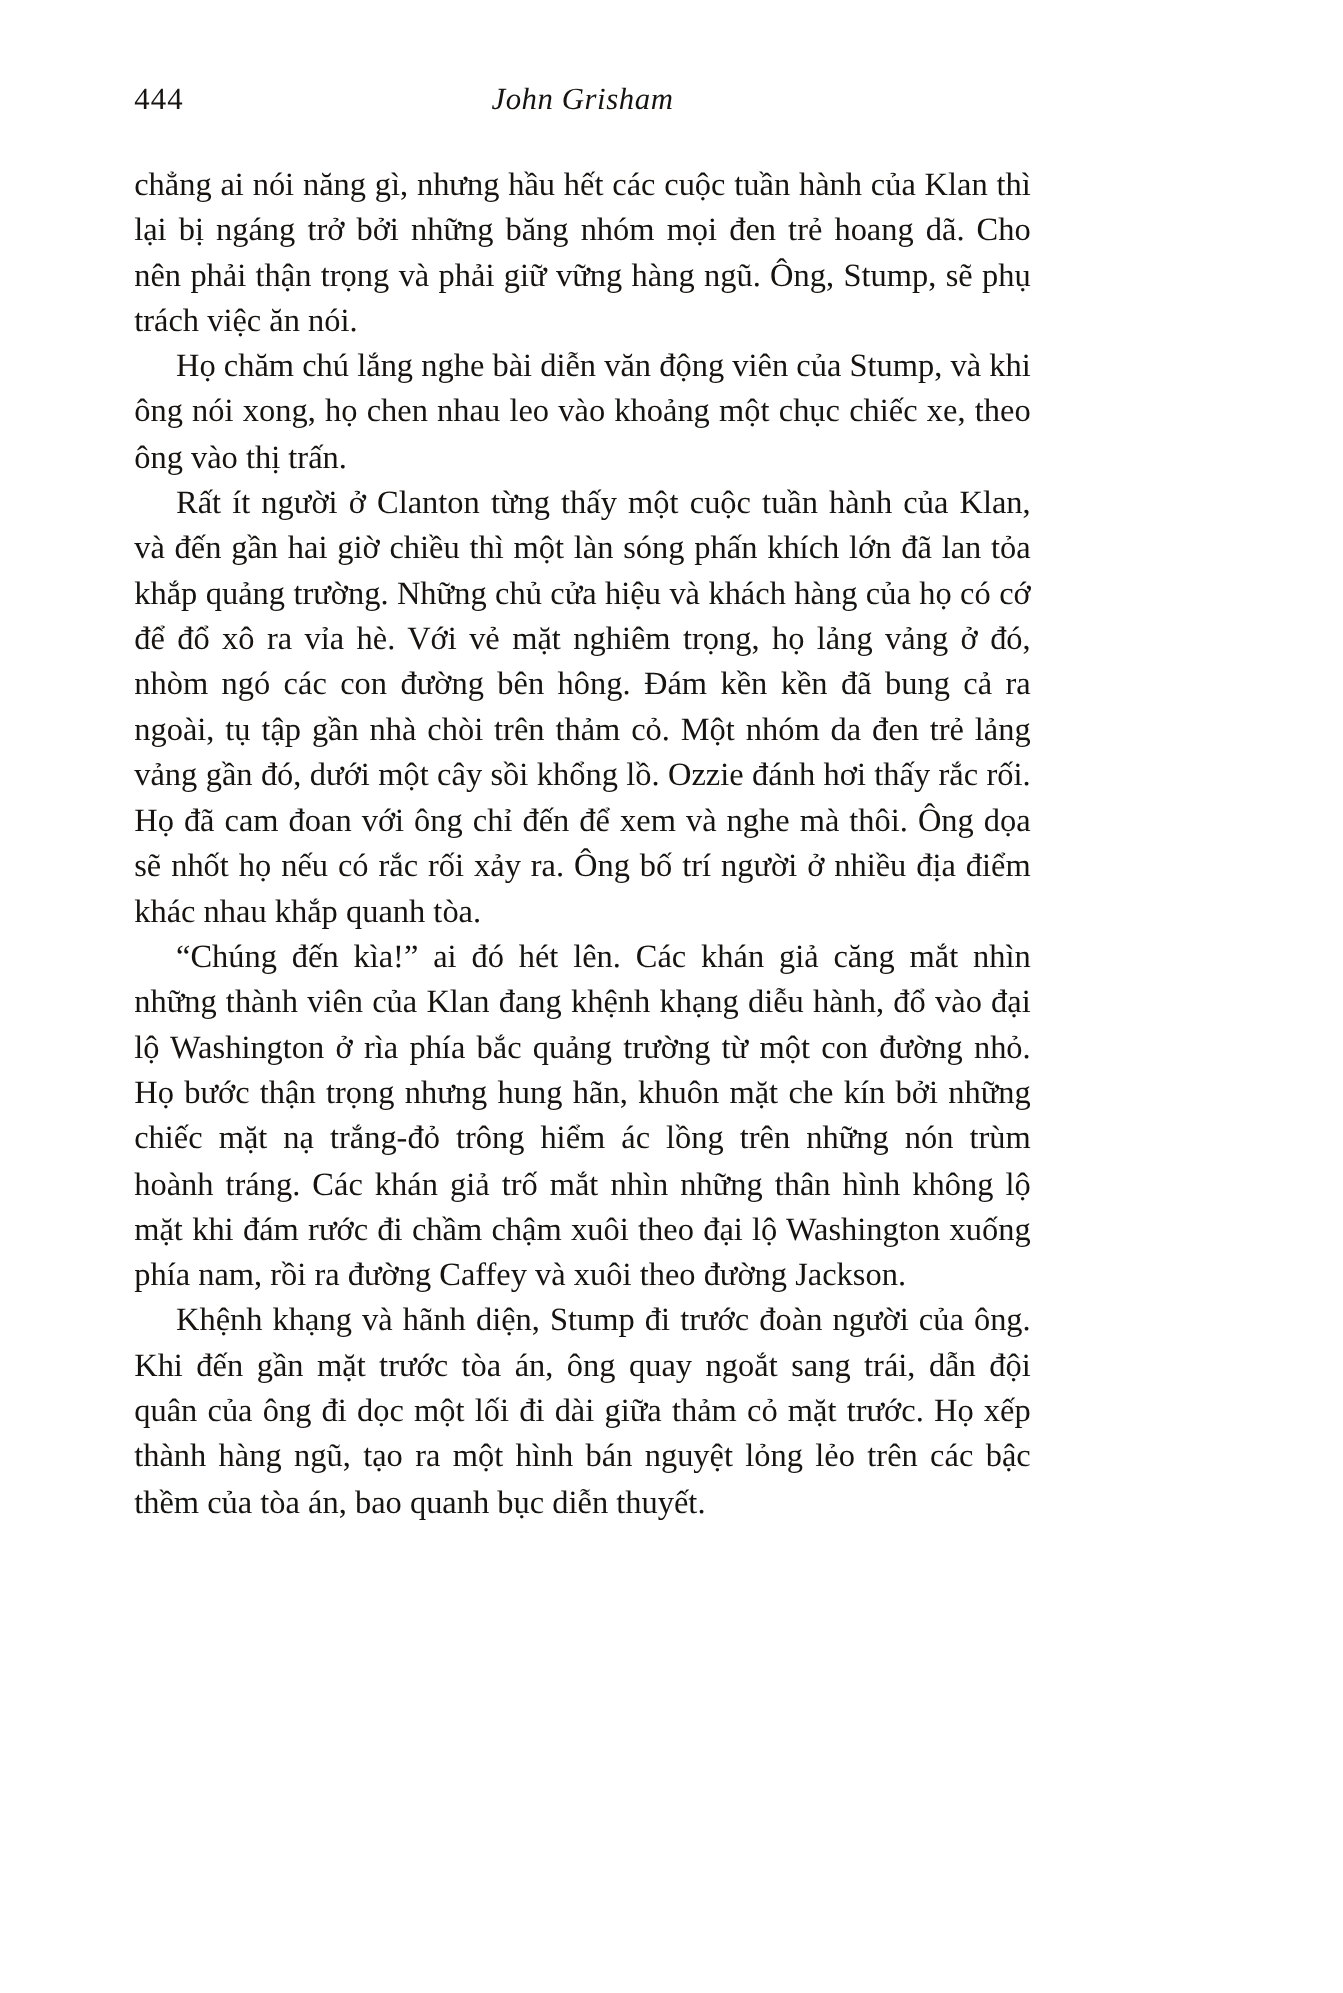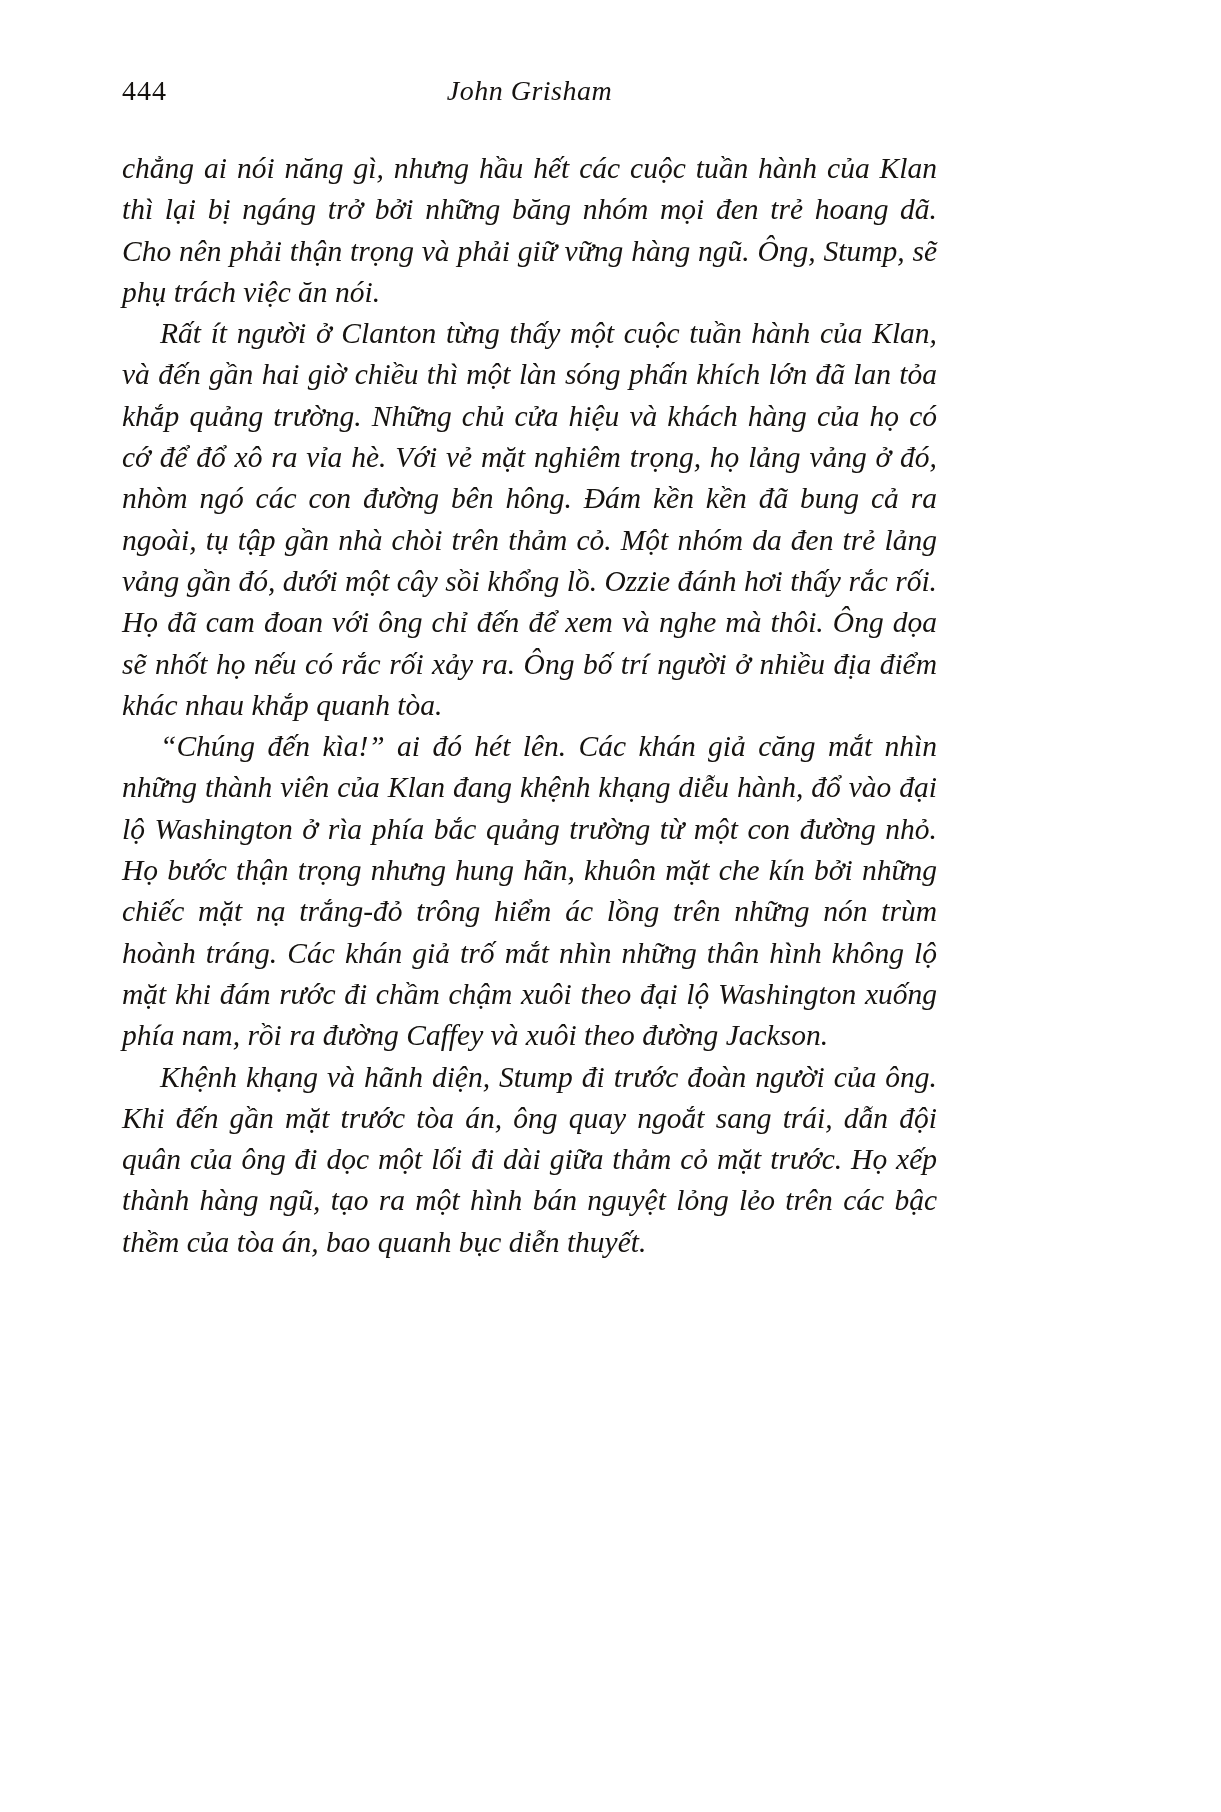--- a/index.html
+++ b/index.html
@@ -33,21 +33,20 @@
   }
   .running-title {
     font-style: italic;
     letter-spacing: 0.5px;
   }
   .text-block {
     font-size: 29.5px;
     line-height: 41.3px;
     text-align: justify;
     text-justify: inter-word;
-    font-style: italic;
   }
   .text-block p {
     text-indent: 38px;
     margin: 0;
   }
   .text-block p.no-indent {
     text-indent: 0;
   }
 </style>
 </head>
@@ -55,18 +54,19 @@
 
 <div class="page">
 
   <div class="running-head">
     <span class="folio">444</span>
     <span class="running-title">John Grisham</span>
   </div>
 
   <div class="text-block">
     <p class="no-indent">chẳng ai nói năng gì, nhưng hầu hết các cuộc tuần hành của Klan thì lại bị ngáng trở bởi những băng nhóm mọi đen trẻ hoang dã. Cho nên phải thận trọng và phải giữ vững hàng ngũ. Ông, Stump, sẽ phụ trách việc ăn nói.</p>
+    <p>Họ chăm chú lắng nghe bài diễn văn động viên của Stump, và khi ông nói xong, họ chen nhau leo vào khoảng một chục chiếc xe, theo ông vào thị trấn.</p>
     <p>Rất ít người ở Clanton từng thấy một cuộc tuần hành của Klan, và đến gần hai giờ chiều thì một làn sóng phấn khích lớn đã lan tỏa khắp quảng trường. Những chủ cửa hiệu và khách hàng của họ có cớ để đổ xô ra vỉa hè. Với vẻ mặt nghiêm trọng, họ lảng vảng ở đó, nhòm ngó các con đường bên hông. Đám kền kền đã bung cả ra ngoài, tụ tập gần nhà chòi trên thảm cỏ. Một nhóm da đen trẻ lảng vảng gần đó, dưới một cây sồi khổng lồ. Ozzie đánh hơi thấy rắc rối. Họ đã cam đoan với ông chỉ đến để xem và nghe mà thôi. Ông dọa sẽ nhốt họ nếu có rắc rối xảy ra. Ông bố trí người ở nhiều địa điểm khác nhau khắp quanh tòa.</p>
     <p>“Chúng đến kìa!” ai đó hét lên. Các khán giả căng mắt nhìn những thành viên của Klan đang khệnh khạng diễu hành, đổ vào đại lộ Washington ở rìa phía bắc quảng trường từ một con đường nhỏ. Họ bước thận trọng nhưng hung hãn, khuôn mặt che kín bởi những chiếc mặt nạ trắng-đỏ trông hiểm ác lồng trên những nón trùm hoành tráng. Các khán giả trố mắt nhìn những thân hình không lộ mặt khi đám rước đi chầm chậm xuôi theo đại lộ Washington xuống phía nam, rồi ra đường Caffey và xuôi theo đường Jackson.</p>
     <p>Khệnh khạng và hãnh diện, Stump đi trước đoàn người của ông. Khi đến gần mặt trước tòa án, ông quay ngoắt sang trái, dẫn đội quân của ông đi dọc một lối đi dài giữa thảm cỏ mặt trước. Họ xếp thành hàng ngũ, tạo ra một hình bán nguyệt lỏng lẻo trên các bậc thềm của tòa án, bao quanh bục diễn thuyết.</p>
   </div>
 
 </div>
 
 </body></html>

